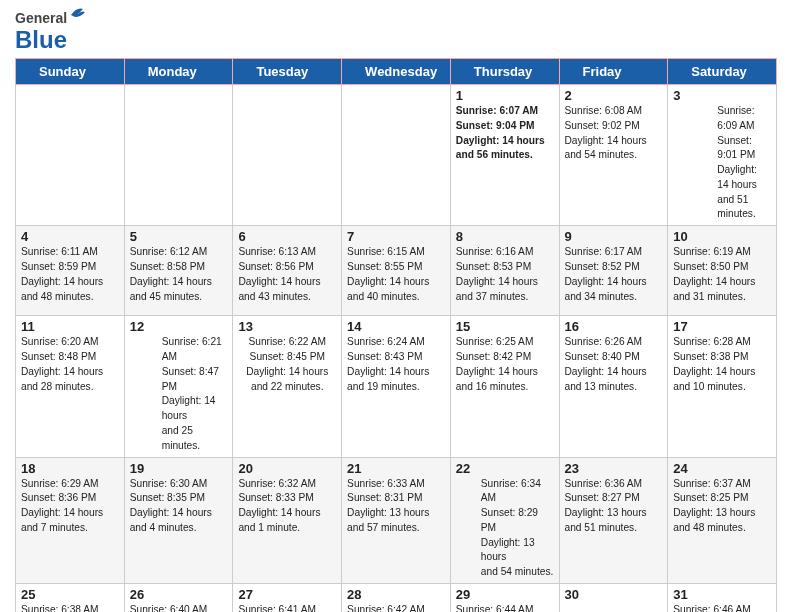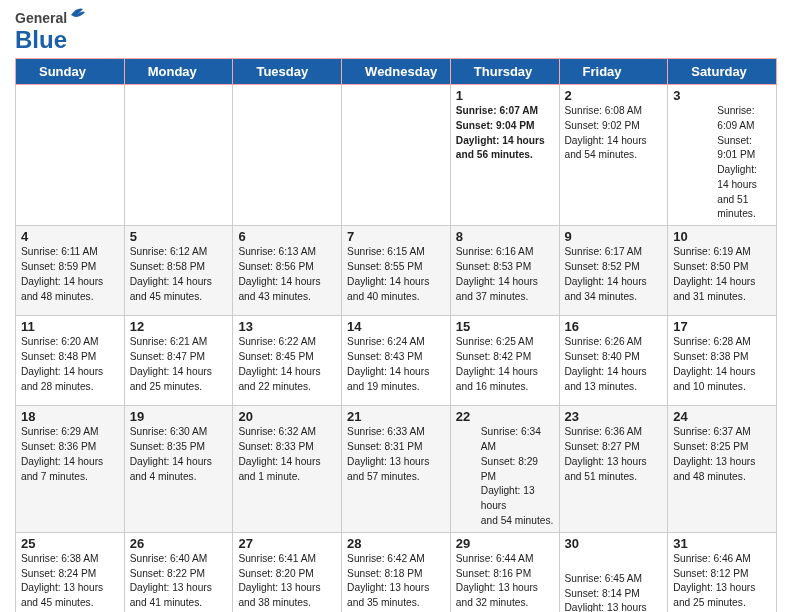--- a/index.html
+++ b/index.html
@@ -192,28 +192,28 @@
       <tr>
         <td>
           <span class="day-num">11</span>
           <div class="day-info" style="white-space: pre-line;">Sunrise: 6:20 AM
 Sunset: 8:48 PM
 Daylight: 14 hours
 and 28 minutes.</div>
         </td>
         <td>
           <span class="day-num">12</span>
-          <div class="day-info" style="white-space: pre-line;">Sunrise: 6:21 AM
+          <div class="day-info" style="white-space: pre-line; margin-left: 32px;">Sunrise: 6:21 AM
 Sunset: 8:47 PM
 Daylight: 14 hours
 and 25 minutes.</div>
         </td>
         <td>
           <span class="day-num">13</span>
-          <div class="day-info" style="white-space: pre-line;">Sunrise: 6:22 AM
+          <div class="day-info" style="white-space: pre-line; text-align: center;">Sunrise: 6:22 AM
 Sunset: 8:45 PM
 Daylight: 14 hours
 and 22 minutes.</div>
         </td>
         <td>
           <span class="day-num">14</span>
           <div class="day-info" style="white-space: pre-line;">Sunrise: 6:24 AM
 Sunset: 8:43 PM
 Daylight: 14 hours
 and 19 minutes.</div>

